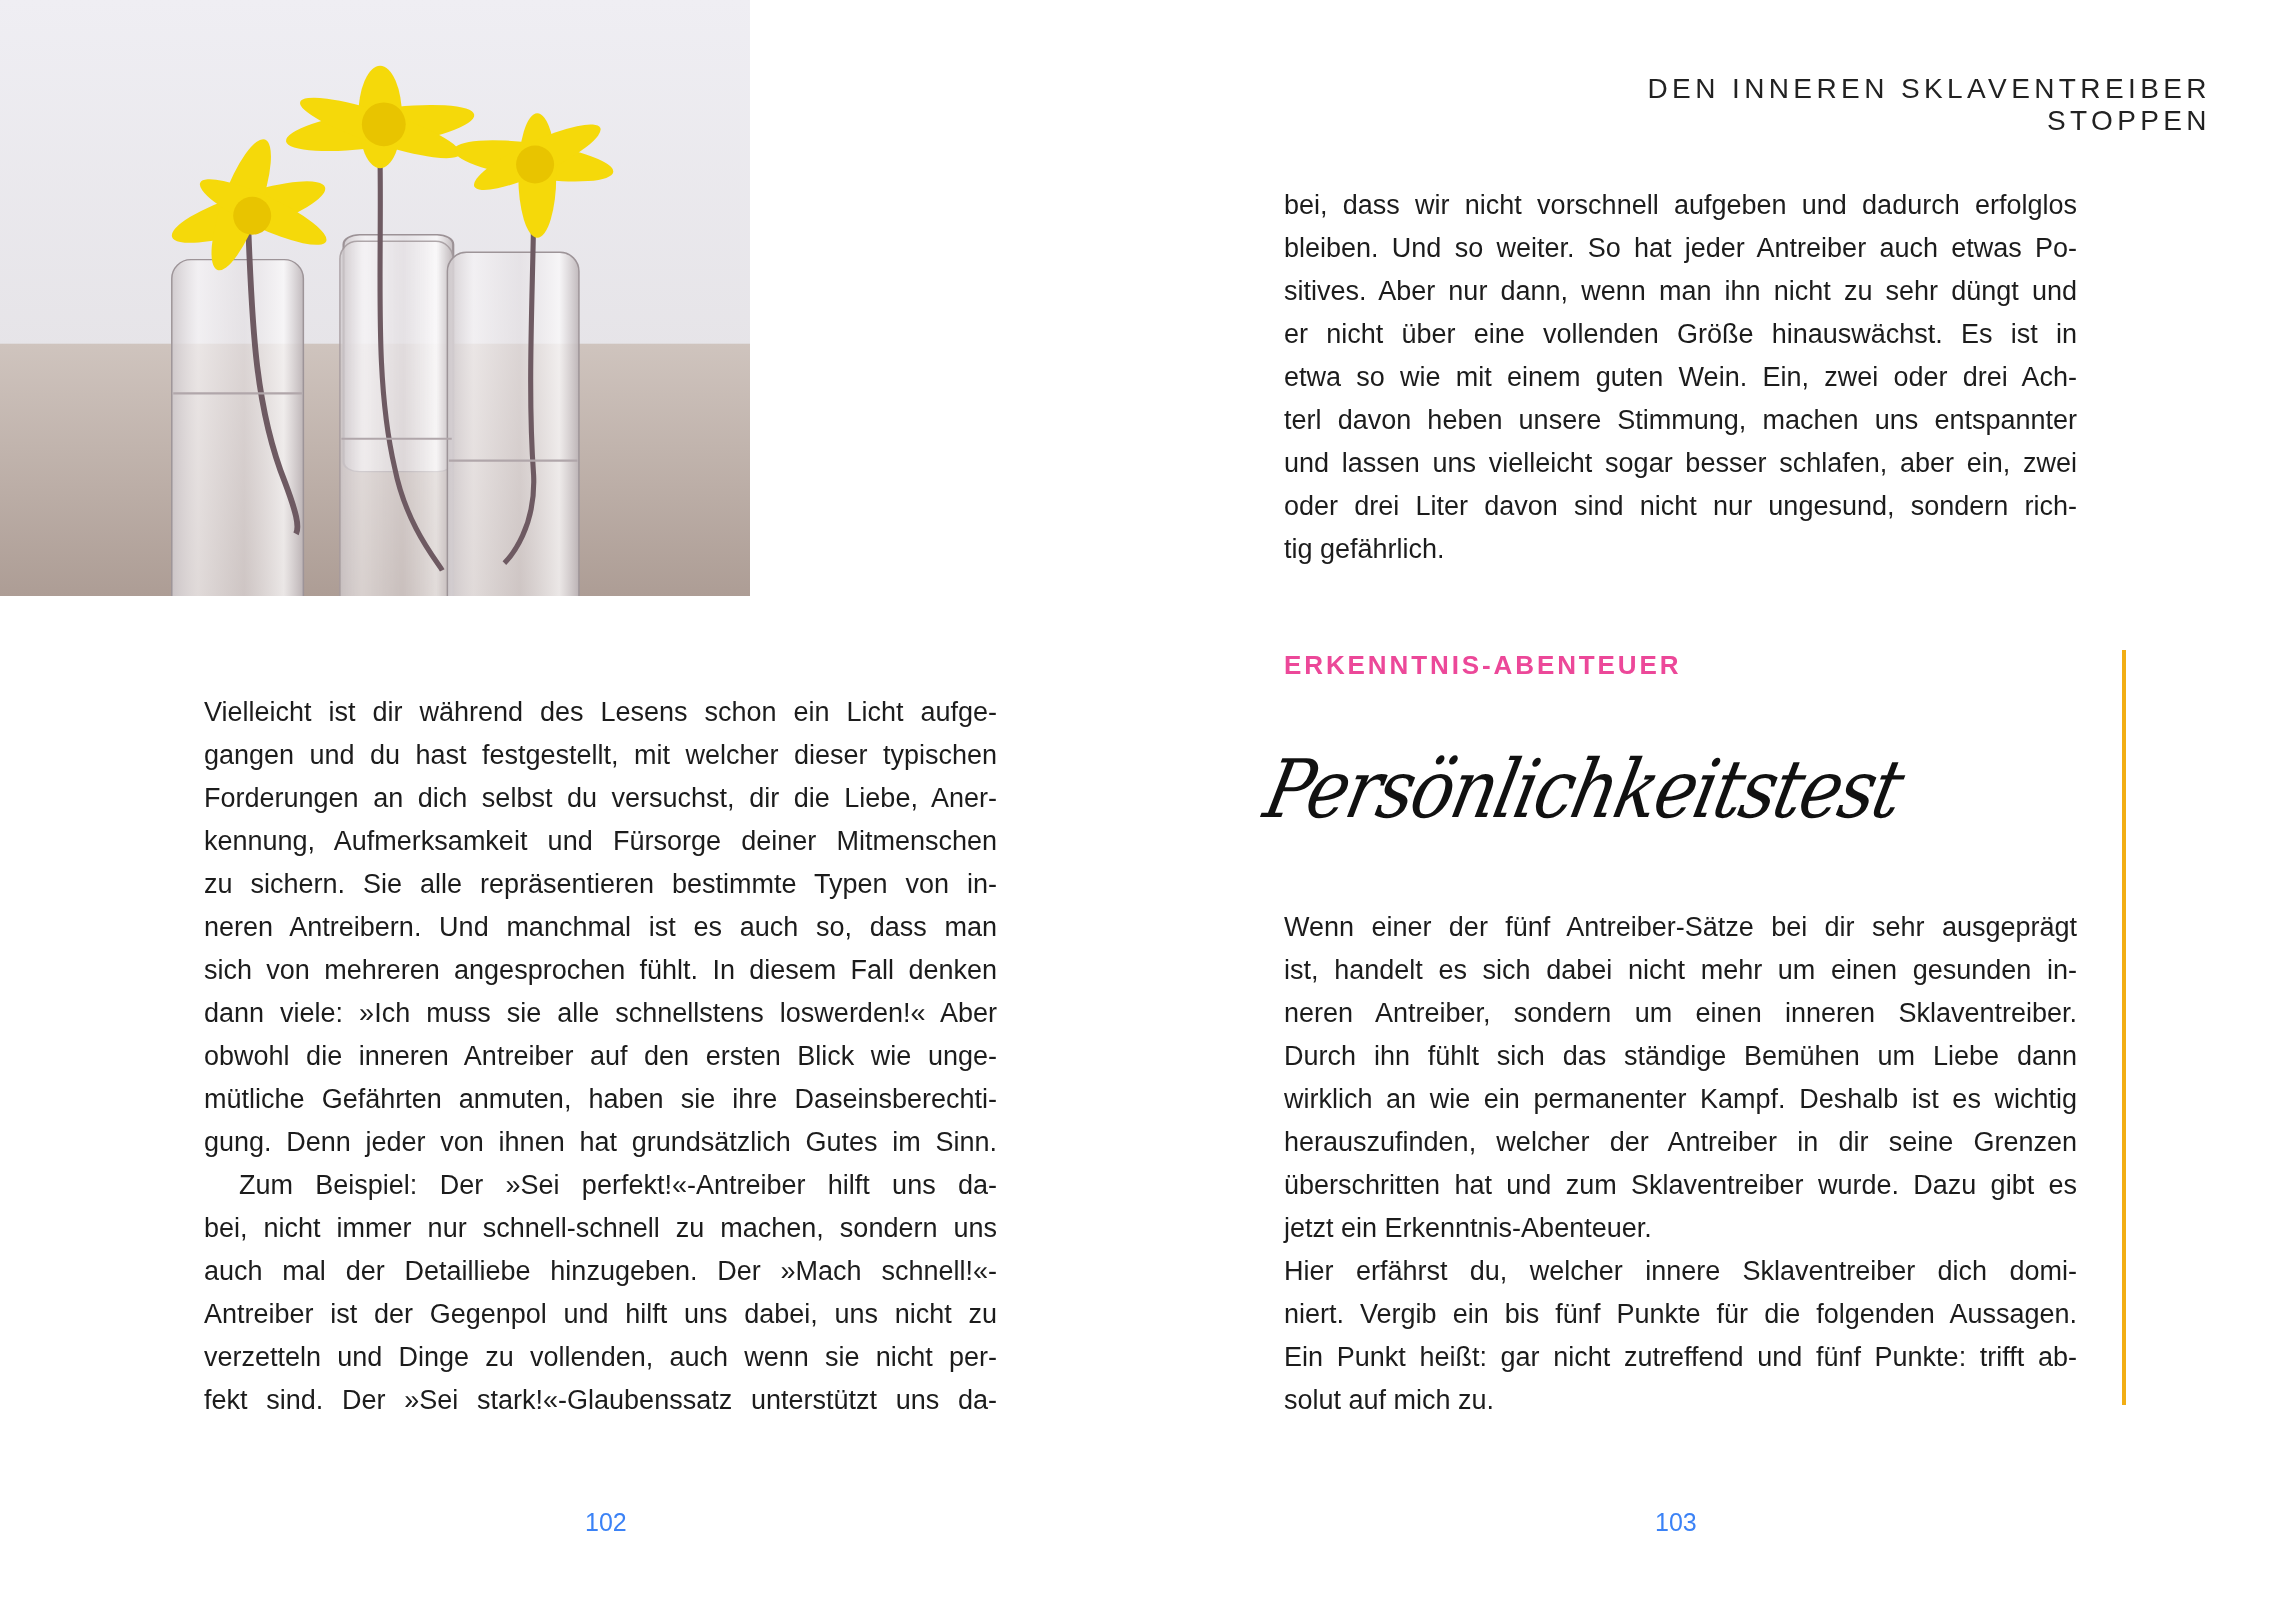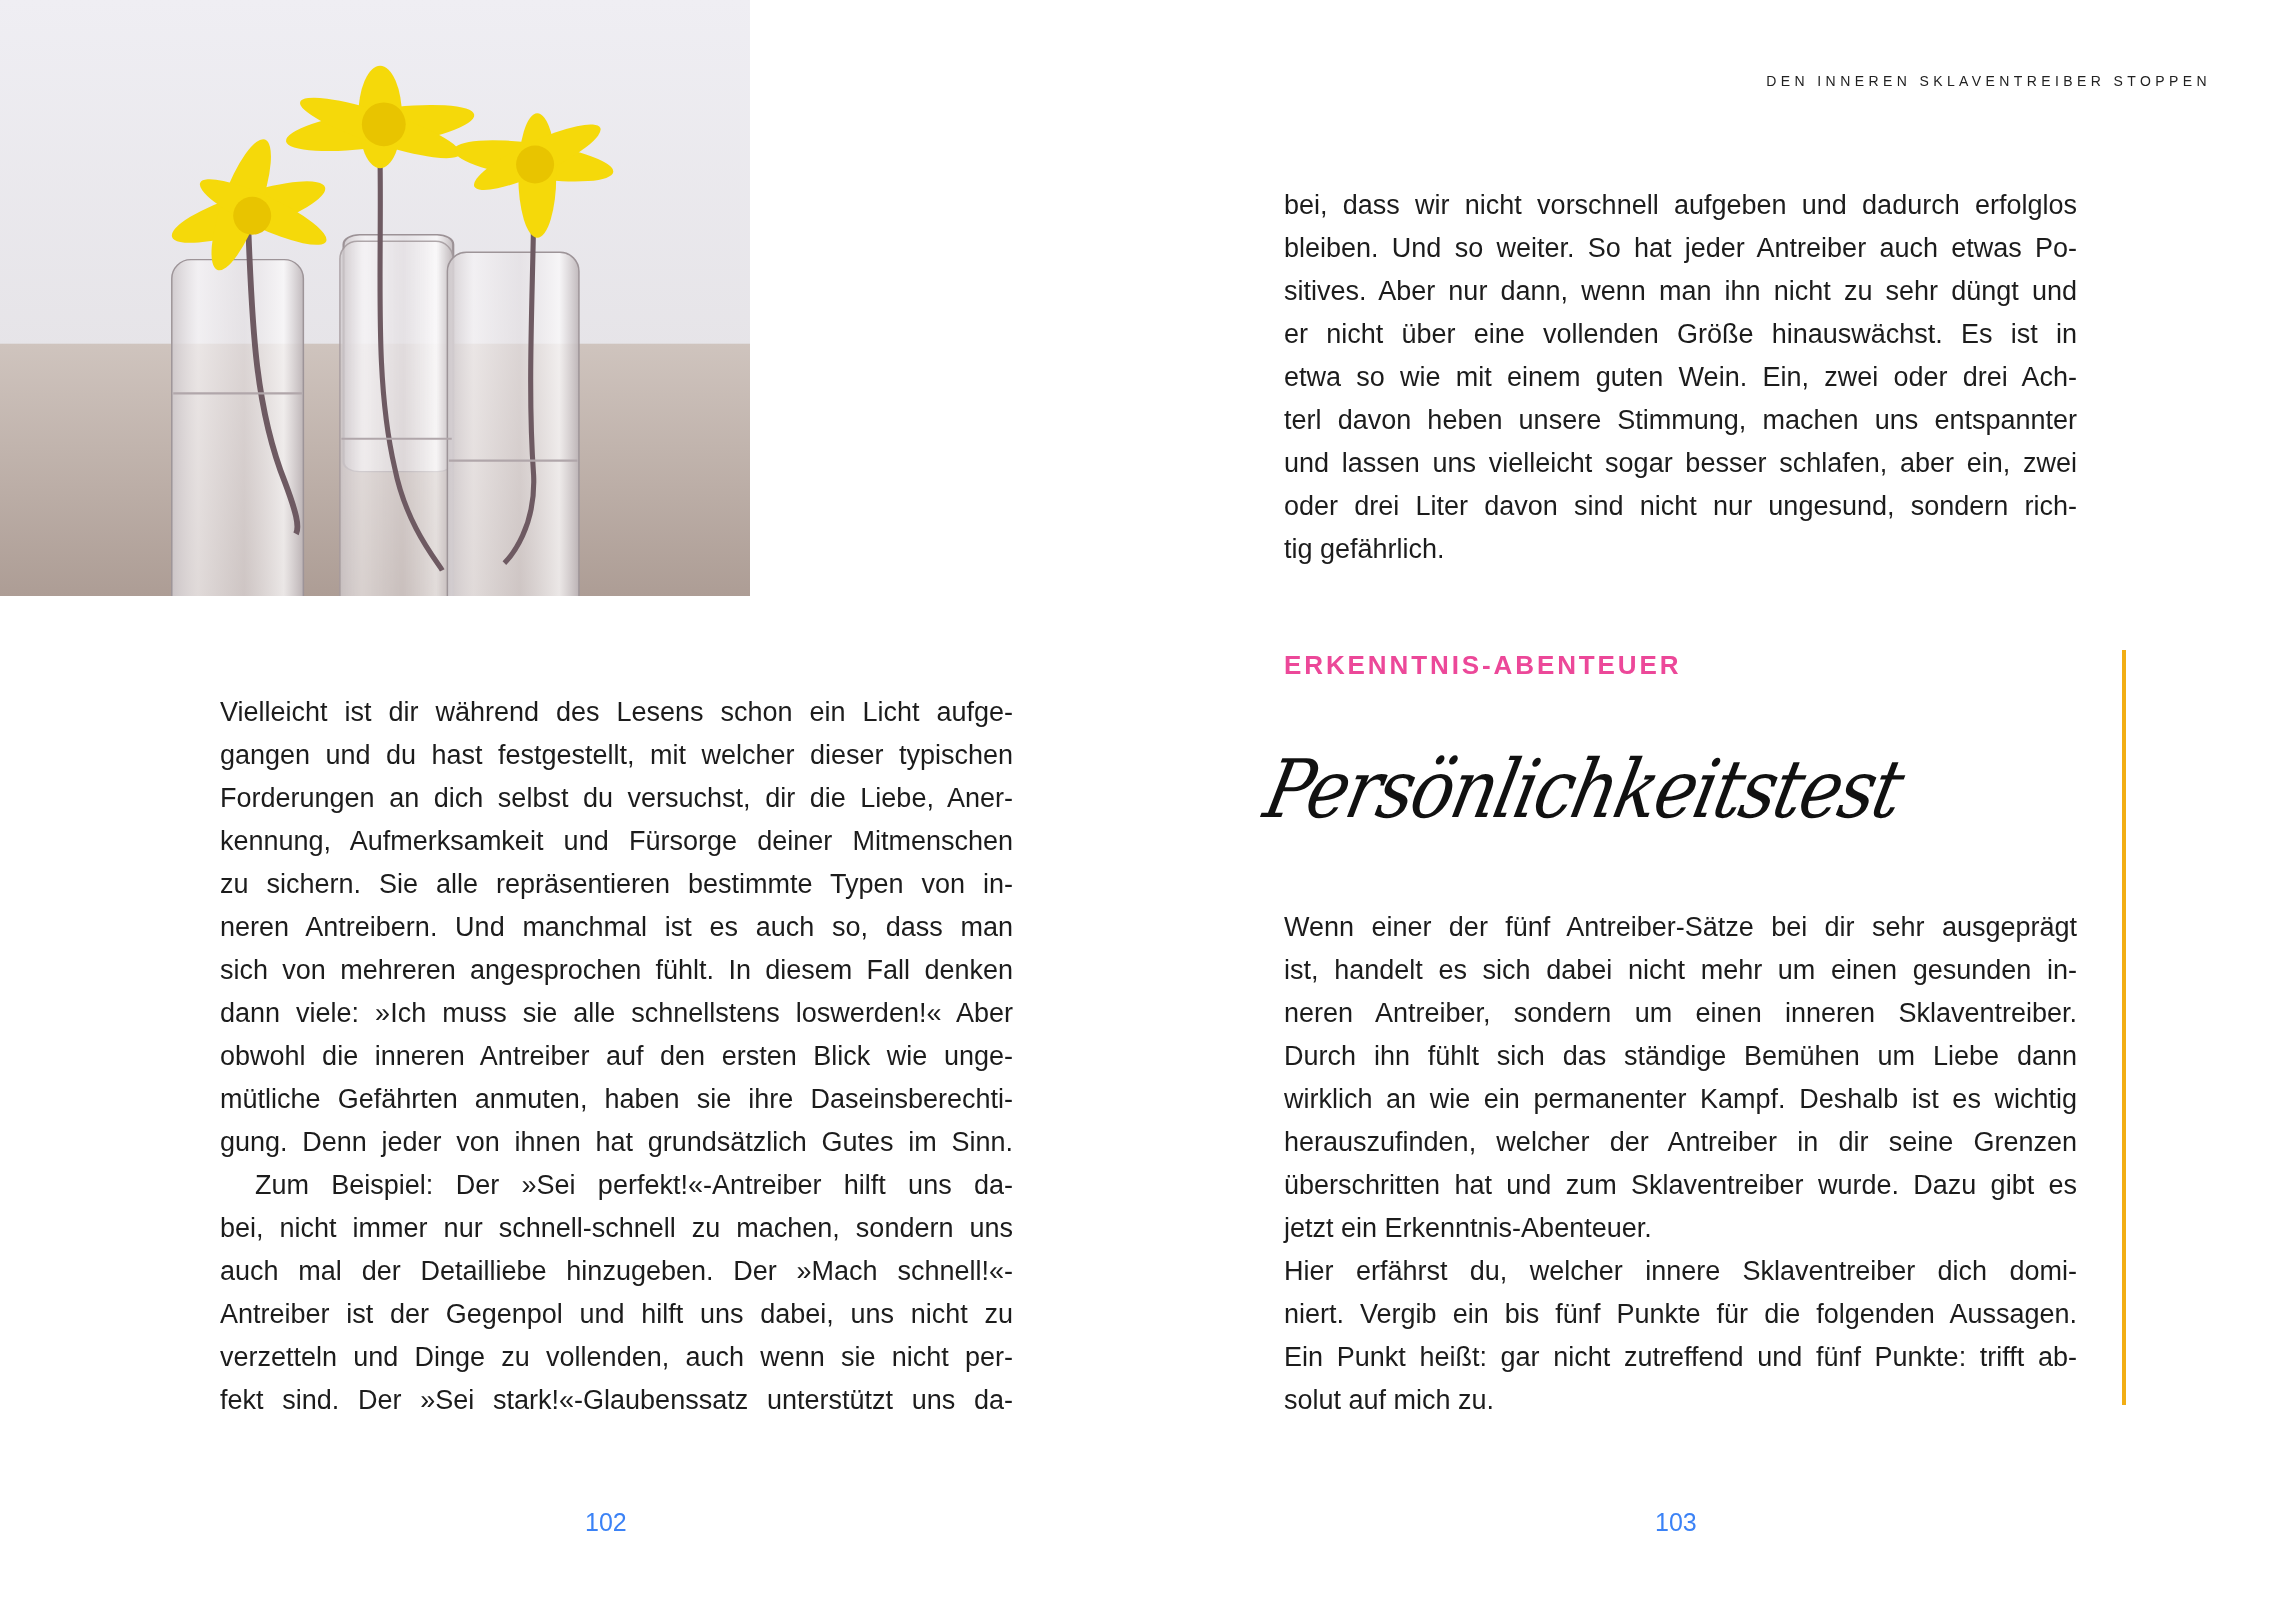--- a/index.html
+++ b/index.html
@@ -2,26 +2,26 @@
 <html style="font-size:11.7px"><head>
 <meta charset="utf-8">
 <style>
   html, body { margin:0; padding:0; background:#ffffff; }
   body { width:2295px; height:1622px; position:relative; overflow:hidden;
          font-family:"Liberation Sans", sans-serif; color:#1a1a1a; }
   .photo { position:absolute; left:0; top:0; width:750px; height:596px; overflow:hidden;
            background:linear-gradient(180deg,#ecebf0 0%,#e8e6ea 45%,#dcd6d4 48%,#c8bcb6 60%,#b9aba4 100%); }
   .photo svg { width:100%; height:100%; display:block; }
   .running-head { position:absolute; left:1587px; top:73px; width:624px; text-align:right;
-                  font-size:14px; letter-spacing:4.4px; color:#222; }
+                  font-size:28px; letter-spacing:4.4px; color:#222; }
   .col { position:absolute; font-size:27px; line-height:43px; text-align:justify; color:#1c1c1c; }
   .col p { margin:0; }
   .line { display:block; text-align:justify; text-align-last:justify; white-space:nowrap; }
   .line.last { text-align-last:left; }
-  .left-col { left:220px; top:691px; width:793px; }
+  .left-col { left:204px; top:691px; width:793px; }
   .right-top { left:1284px; top:184px; width:793px; }
   .right-body { left:1284px; top:906px; width:793px; }
   .kicker { position:absolute; left:1284px; top:650px; font-size:26px; letter-spacing:2.9px;
             color:#ec4899; font-weight:bold; }
   .script-title { position:absolute; left:1277px; top:742px; font-family:"DejaVu Serif", serif;
                   font-style:italic; font-size:70px; color:#111; transform:skewX(-12deg) scaleY(1.15);
                   transform-origin:left top; letter-spacing:-2.2px; font-weight:normal; }
   .rule { position:absolute; left:2122px; top:650px; width:3.7px; height:755px; background:#f2ae14; }
   .folio { position:absolute; top:1508px; font-size:25px; color:#3b82f6; }
   .folio.left { left:585px; }

